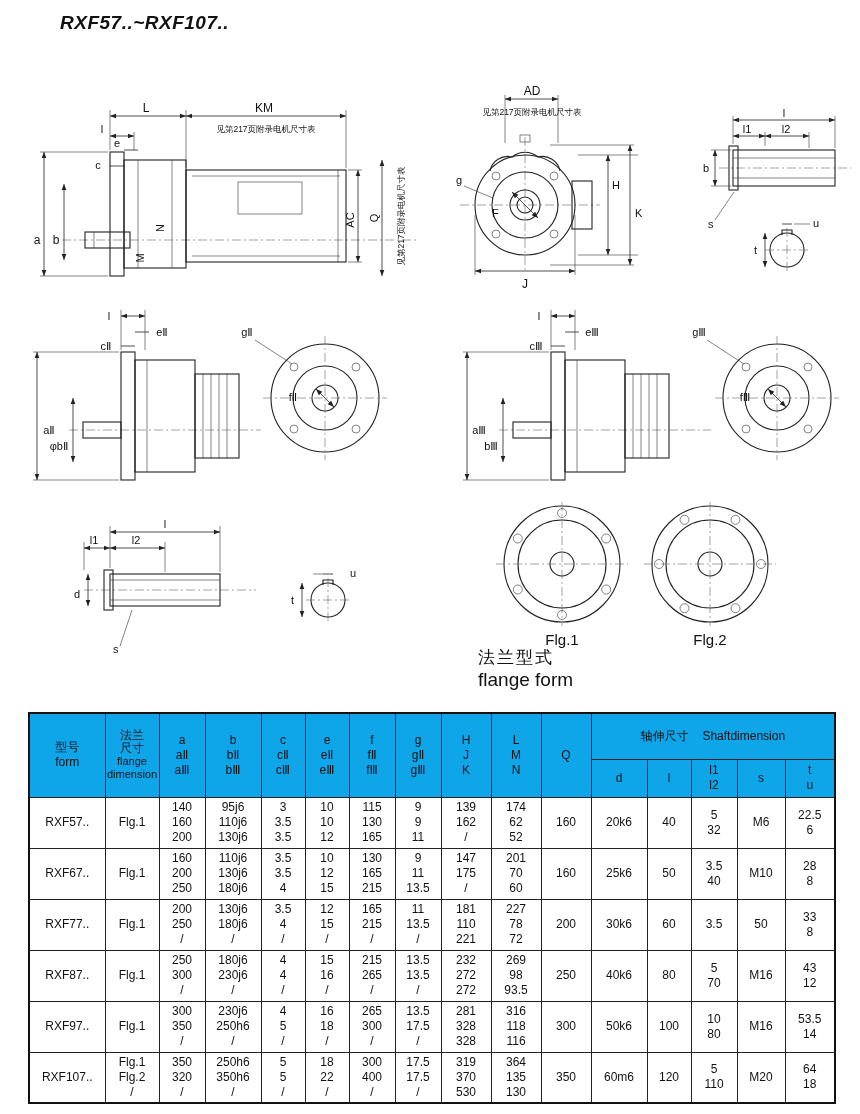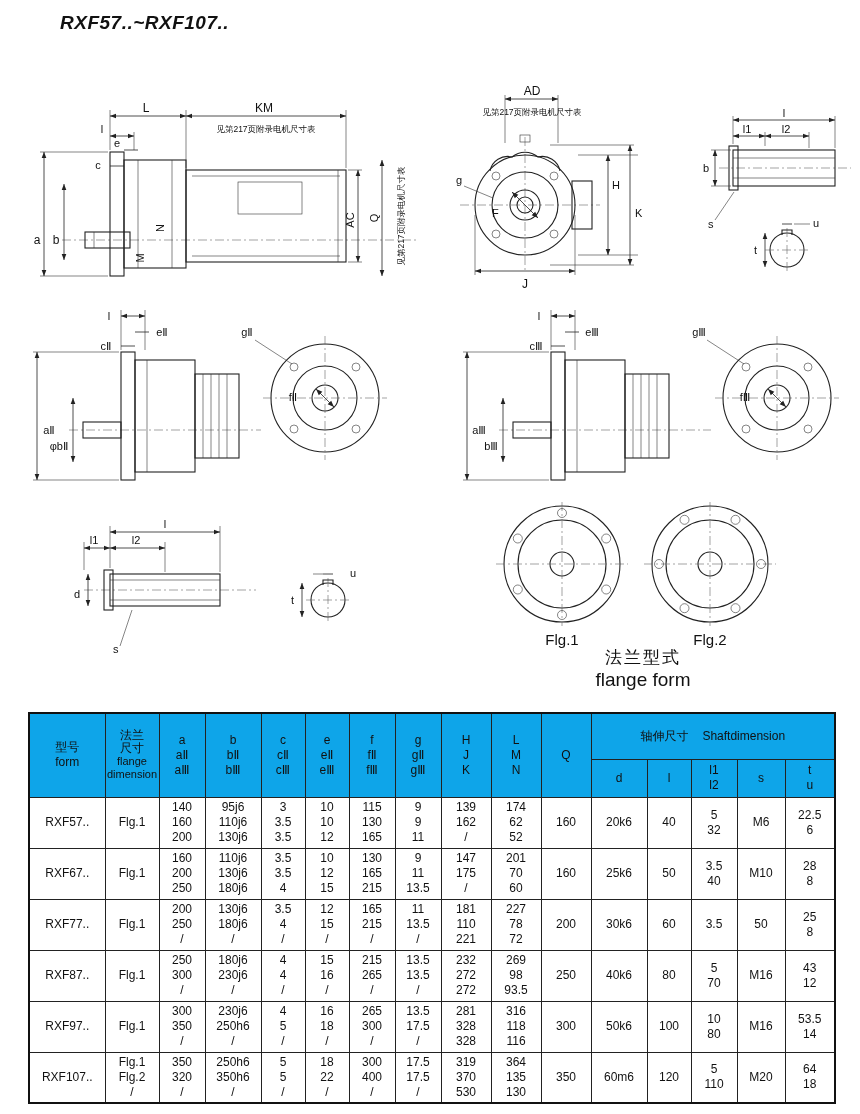--- a/index.html
+++ b/index.html
@@ -15,21 +15,21 @@
   }
   svg { overflow:visible; }
   svg text { font-size:11px; fill:#111; font-family:"Liberation Sans","DejaVu Sans",sans-serif; }
   .note-t { font-size:8.5px; }
   .big-t  { font-size:12px; }
   .fig-t  { font-size:15px; }
   .ln   { fill:none; stroke:#222; stroke-width:1.1; }
   .thin { fill:none; stroke:#333; stroke-width:.6; }
   .dim  { fill:none; stroke:#222; stroke-width:.8; }
   .cl   { fill:none; stroke:#666; stroke-width:.6; stroke-dasharray:9 3 2 3; }
-  #caption { position:absolute; left:478px; top:646px; width:330px; text-align:center; }
+  #caption { position:absolute; left:478px; top:646px; width:330px; text-align:left; }
   #caption .cn { font-size:17px; letter-spacing:2px; }
   #caption .en { font-size:19px; }
   #spec-table {
     position:absolute; left:28px; top:712px; width:806px;
     border-collapse:collapse; table-layout:fixed; border:2px solid #111;
   }
   #spec-table th, #spec-table td {
     border:1px solid #222; text-align:center; vertical-align:middle;
     font-size:12px; line-height:15px; padding:1px 0; overflow:hidden;
   }
@@ -603,21 +603,21 @@
           <div>72</div>
         </td>
         <td>200</td>
         <td>30k6</td>
         <td>60</td>
         <td>
           <div>3.5</div>
         </td>
         <td>50</td>
         <td>
-          <div>25</div>
+          <div>33</div>
           <div>8</div>
         </td>
       </tr>
       <tr>
         <td>RXF87..</td>
         <td>
           <div>Flg.1</div>
         </td>
         <td>
           <div>250</div>

